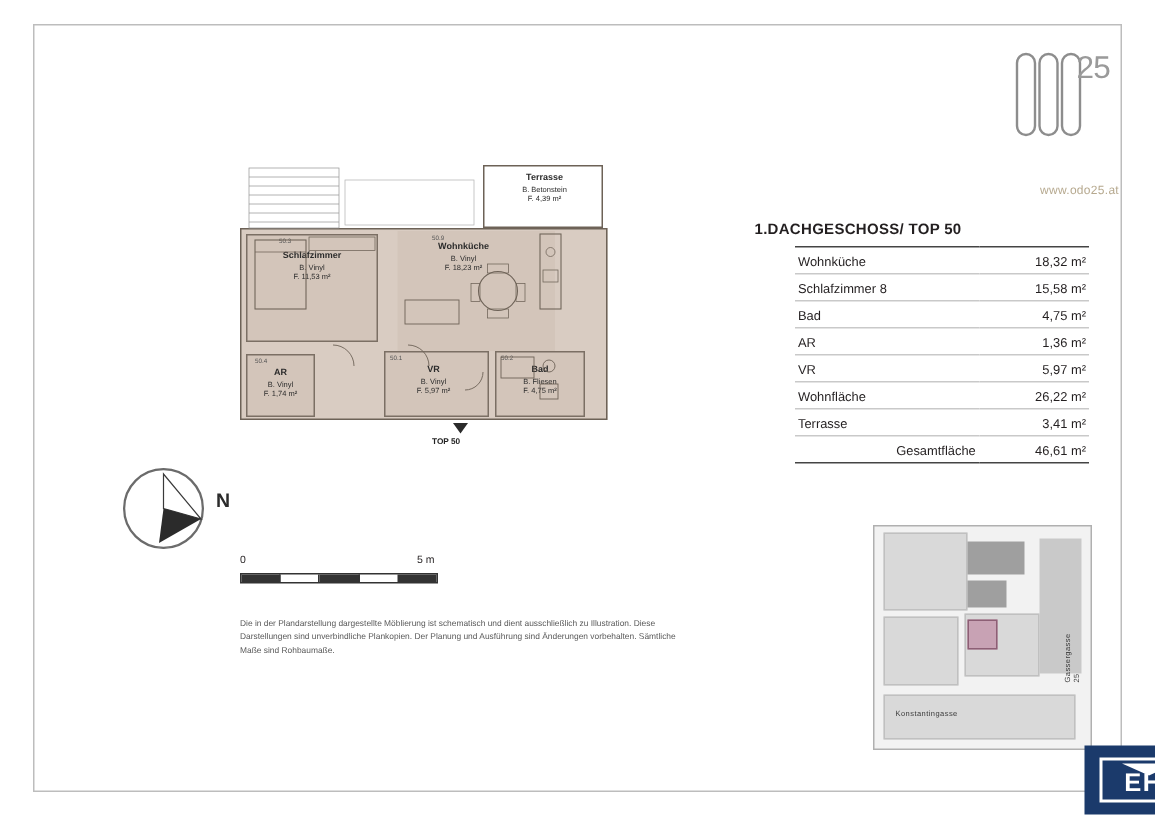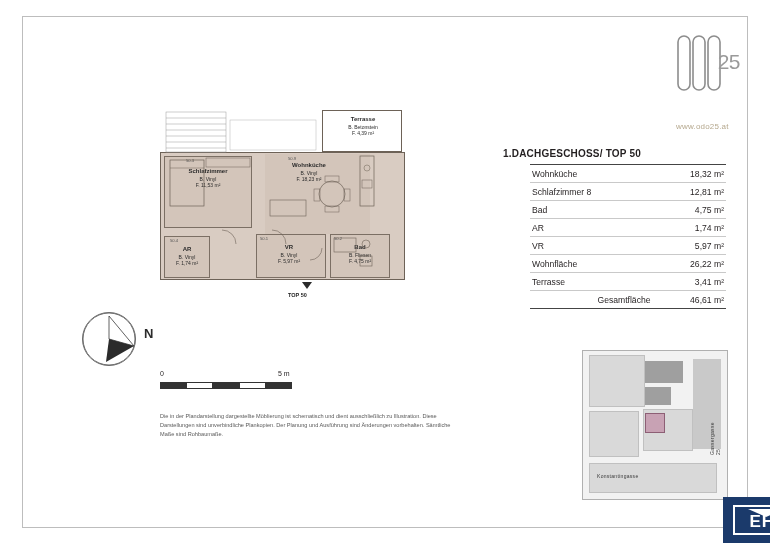--- a/index.html
+++ b/index.html
@@ -3,22 +3,22 @@
 <meta charset="utf-8">
 <style>
   html,body{margin:0;padding:0;background:#ffffff;}
   body{width:770px;height:545px;font-family:"Liberation Sans",sans-serif;color:#231f20;overflow:hidden;}
   #sheet{position:relative;width:770px;height:545px;}
   .frame{position:absolute;left:22px;top:16px;width:726px;height:512px;border:1px solid #bdbdbd;box-sizing:border-box;}
 
   
   .logo{position:absolute;left:676px;top:34px;width:62px;height:60px;}
   .logo svg{display:block;}
-  .logo .num{position:absolute;right:-2px;top:16px;font-size:21px;color:#9a9a9a;letter-spacing:-0.5px;}
-  .weburl{position:absolute;left:676px;top:122px;width:70px;text-align:left;font-size:8px;color:#b6a98f;letter-spacing:.2px;}
+  .logo .num{position:absolute;right:-2px;top:0;font-size:21px;color:#9a9a9a;letter-spacing:-0.5px;}
+  .weburl{position:absolute;left:676px;top:122px;width:70px;text-align:right;font-size:8px;color:#b6a98f;letter-spacing:.2px;}
 
   
   .table-title{position:absolute;left:503px;top:148px;width:195px;text-align:left;font-size:10px;font-weight:bold;letter-spacing:.2px;}
   table.areas{position:absolute;left:530px;top:164px;width:196px;border-collapse:collapse;font-size:8.6px;}
   table.areas td{padding:4px 2px 3px 2px;border-bottom:1px solid #c9c9c9;}
   table.areas td.val{text-align:right;white-space:nowrap;}
   table.areas tr.bold td{font-weight:normal;}
   table.areas tr.first td{border-top:1px solid #444;}
   table.areas tr.last td{border-bottom:1px solid #444;text-align:right;}
 
@@ -85,29 +85,29 @@
 
   <div class="table-title">1.DACHGESCHOSS/ TOP 50</div>
   <table class="areas">
     <tbody>
       <tr class="first">
         <td>Wohnküche</td>
         <td class="val">18,32 m²</td>
       </tr>
       <tr>
         <td>Schlafzimmer 8</td>
-        <td class="val">12,81 m²</td>
+        <td class="val">15,58 m²</td>
       </tr>
       <tr>
         <td>Bad</td>
         <td class="val">4,75 m²</td>
       </tr>
       <tr>
         <td>AR</td>
-        <td class="val">1,74 m²</td>
+        <td class="val">1,36 m²</td>
       </tr>
       <tr>
         <td>VR</td>
         <td class="val">5,97 m²</td>
       </tr>
       <tr class="bold">
         <td>Wohnfläche</td>
         <td class="val">26,22 m²</td>
       </tr>
       <tr>

